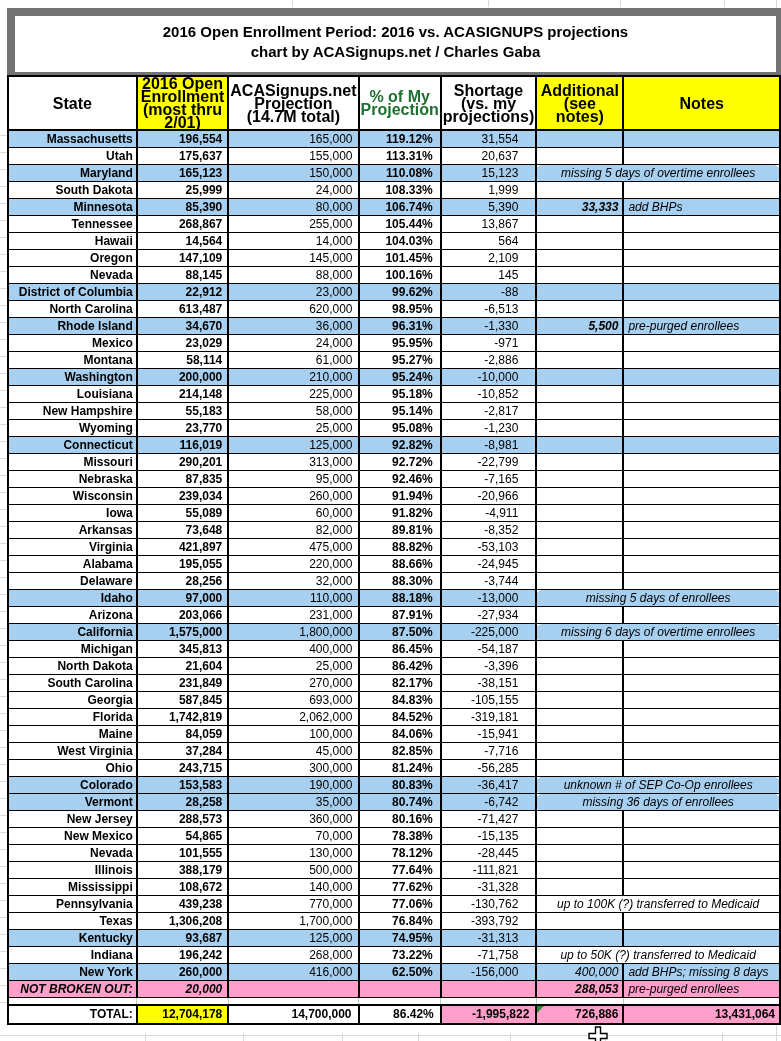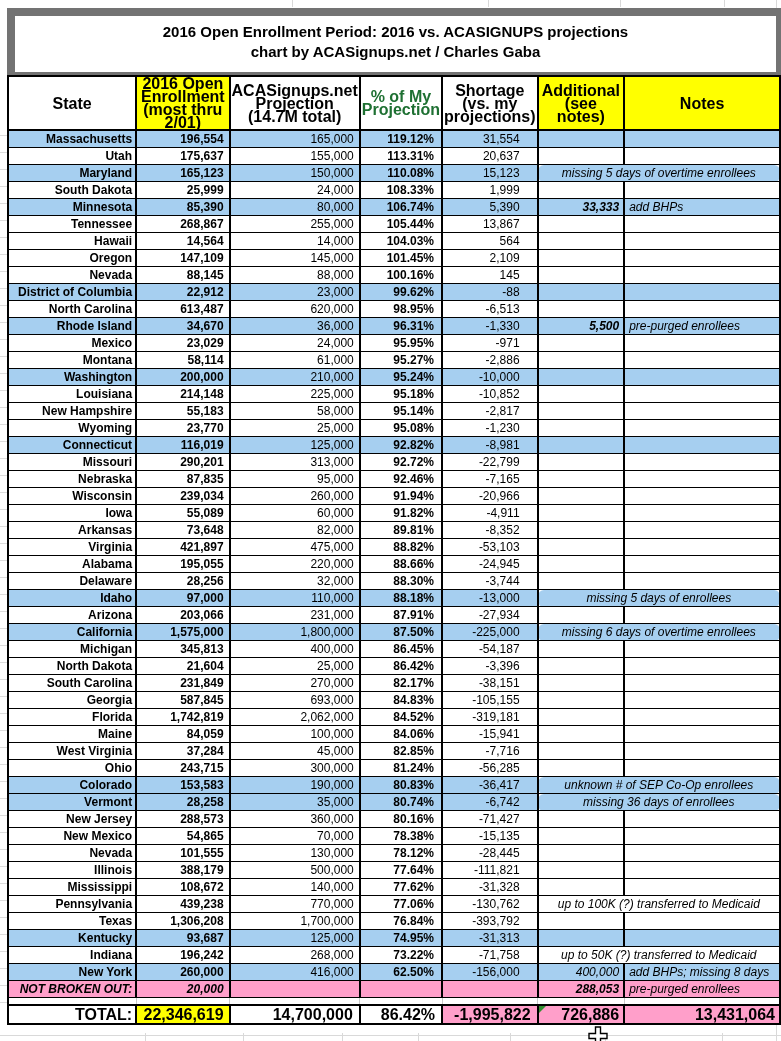--- a/index.html
+++ b/index.html
@@ -32,21 +32,21 @@
   .c-note{font-style:italic;text-align:left;padding-left:4px;}
   .c-notespan{font-style:italic;text-align:center;border-radius:6px;}
   th.yellow{background:var(--yellow);}
   th.green{color:var(--green);}
 
   tr.nbo td{background:var(--pink);font-weight:bold;font-style:italic;}
   tr.nbo .c-note{font-weight:normal;}
 
   tr.gaprow td{border:none;border-left:1px solid #c8c8c8;border-right:1px solid #c8c8c8;height:6px;padding:0;line-height:0;font-size:1px;background:#fff;}
 
-  tr.total td{border:2px solid #000;height:17px;font-weight:bold;font-size:16px;}
+  tr.total td{border:2px solid #000;height:17px;font-weight:bold;font-size:12px;}
   tr.total .t-enr{background:var(--yellow);text-align:right;padding-right:5px;}
   tr.total .t-label{text-align:right;padding-right:3px;}
   tr.total .t-proj,tr.total .t-pct,tr.total .t-short{text-align:right;padding-right:6px;}
   tr.total .t-short,tr.total .t-add,tr.total .t-notes{background:var(--pink);text-align:right;}
   tr.total .t-add{text-align:right;padding-right:4px;position:relative;}
   tr.total .t-notes{text-align:right;padding-right:4px;}
   .corner{position:absolute;left:0;top:0;width:0;height:0;border-top:7px solid #2f8f2f;border-right:7px solid transparent;}
 
   
   .cursor{position:absolute;left:588px;top:1026px;width:20px;height:20px;}
@@ -569,21 +569,21 @@
         <td></td>
           <td></td>
           <td></td>
           <td></td>
           <td></td>
           <td></td>
           <td></td>
       </tr>
       <tr class="total">
         <td class="t-label">TOTAL:</td>
-        <td class="t-enr">22,346,619</td>
+        <td class="t-enr">12,704,178</td>
         <td class="t-proj">14,700,000</td>
         <td class="t-pct">86.42%</td>
         <td class="t-short">-1,995,822</td>
         <td class="t-add"><span class="corner"></span><span>726,886</span></td>
         <td class="t-notes">13,431,064</td>
       </tr>
     </tbody>
   </table>
 
   <svg class="cursor" viewBox="0 0 20 20">

